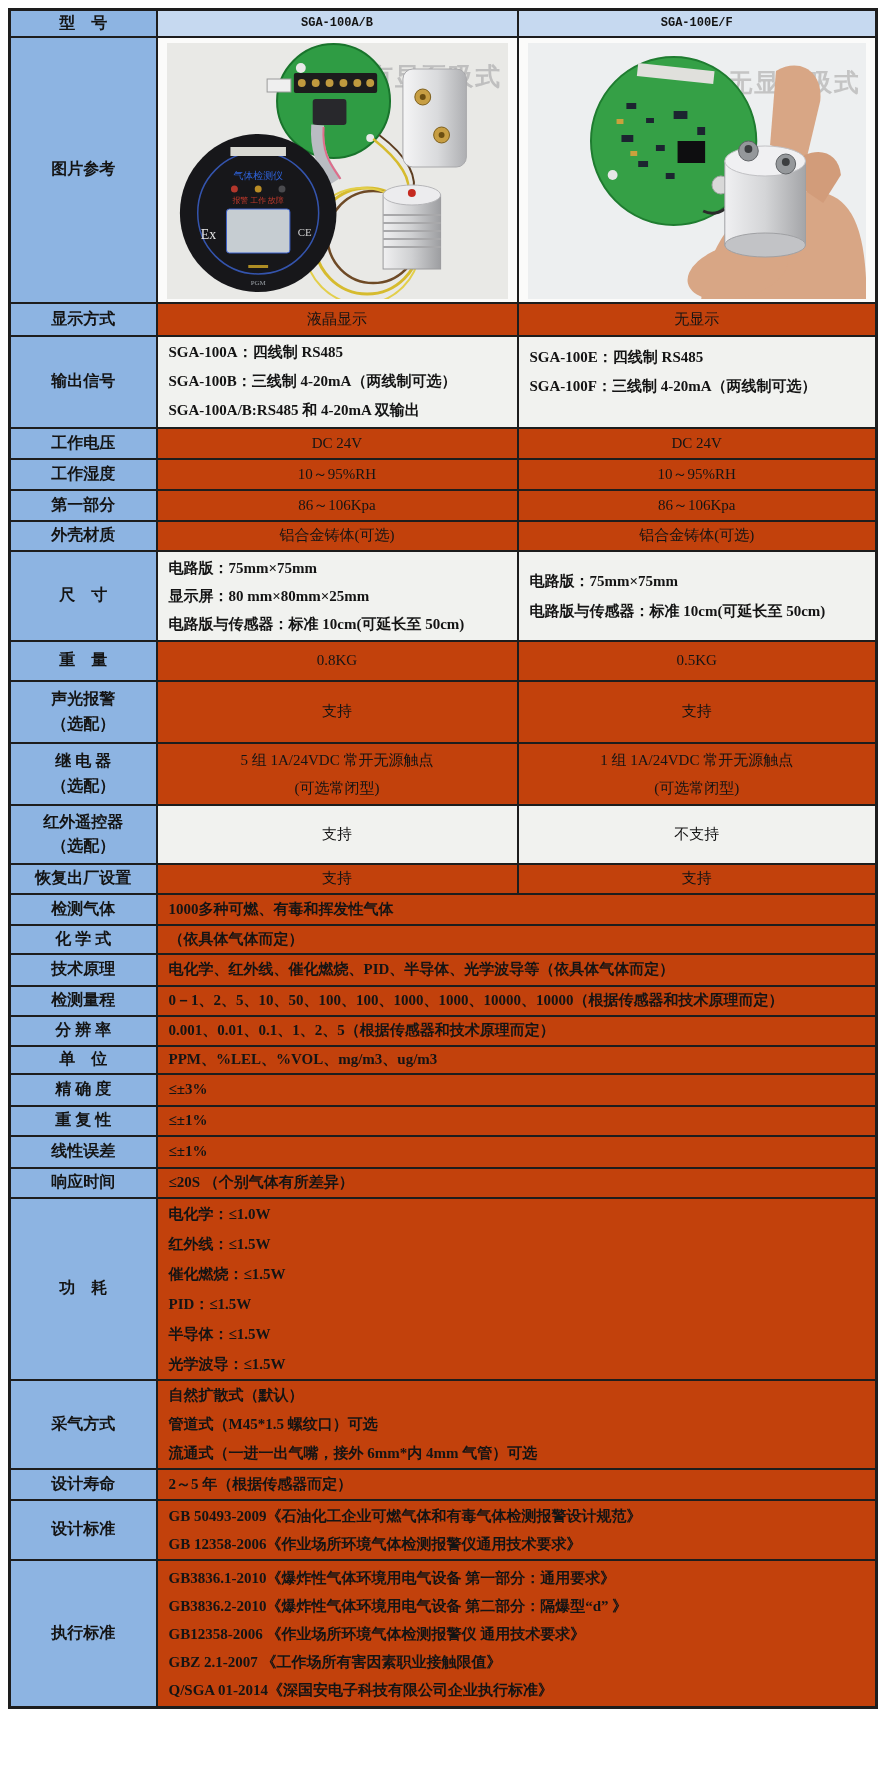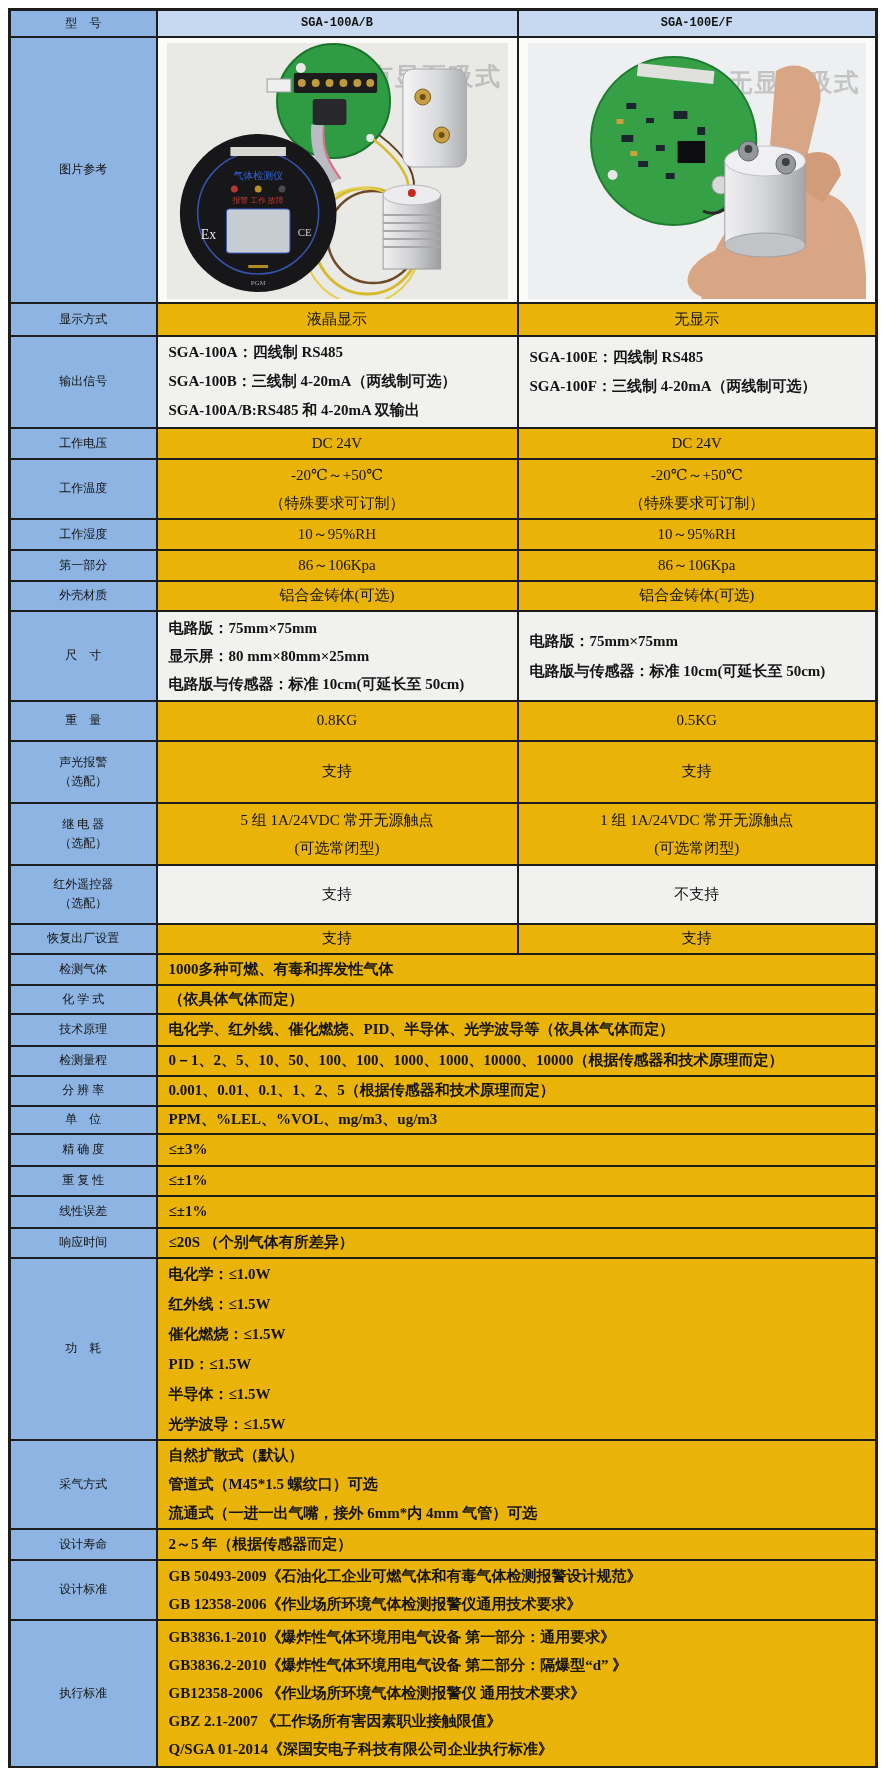--- a/index.html
+++ b/index.html
@@ -2,22 +2,22 @@
 <html><head>
 <meta charset="utf-8">
 <style>
   html,body{margin:0;padding:0;background:#ffffff;}
   .page{position:relative;width:881px;height:1768px;background:#ffffff;overflow:hidden;
         font-family:"Liberation Serif","DejaVu Serif",serif;color:#141414;}
   table.spec{position:absolute;left:8px;top:8px;width:867px;border-collapse:collapse;
              table-layout:fixed;border:3px solid #1d1d1d;}
   td{border:2px solid #1d1d1d;font-size:15px;overflow:hidden;vertical-align:middle;
      padding:0;word-break:break-all;}
-  .lbl{background:#8db4e2;font-weight:normal;text-align:center;font-size:12px;line-height:1.55;}
-  .blue{background:#eab308;}
+  .lbl{background:#8db4e2;font-weight:bold;text-align:center;font-size:16px;line-height:1.55;}
+  .blue{background:#c2410c;}
   .white{background:#f1f2ef;}
   .c{text-align:center;}
   .l{text-align:left;padding-left:11px;padding-right:4px;font-weight:bold;}
   .hdr{background:#c6d9f0;font-weight:bold;text-align:center;font-size:12px;
        font-family:"Liberation Mono","DejaVu Sans Mono",monospace;}
   .lines div{line-height:28px;}
   .lh29 div{line-height:29px;}
   .lh30 div{line-height:30px;}
   .photo-cell{background:#fbfbfa;padding:5px 9px 3px 9px;}
   svg.photo{display:block;width:100%;height:256px;}
@@ -186,35 +186,20 @@
     </div>
   </td>
 </tr>
 
 <tr style="height:31px">
   <td class="lbl">工作电压</td>
   <td class="blue c">DC 24V</td>
   <td class="blue c">DC 24V</td>
 </tr>
 
-<tr style="height:60px">
-  <td class="lbl">工作温度</td>
-  <td class="blue c">
-    <div class="lines">
-              <div>-20℃～+50℃</div>
-              <div>（特殊要求可订制）</div>
-            </div>
-  </td>
-  <td class="blue c">
-    <div class="lines">
-              <div>-20℃～+50℃</div>
-              <div>（特殊要求可订制）</div>
-            </div>
-  </td>
-</tr>
 
 <tr style="height:31px">
   <td class="lbl">工作湿度</td>
   <td class="blue c">10～95%RH</td>
   <td class="blue c">10～95%RH</td>
 </tr>
 
 <tr style="height:31px">
   <td class="lbl">第一部分</td>
   <td class="blue c">86～106Kpa</td>

